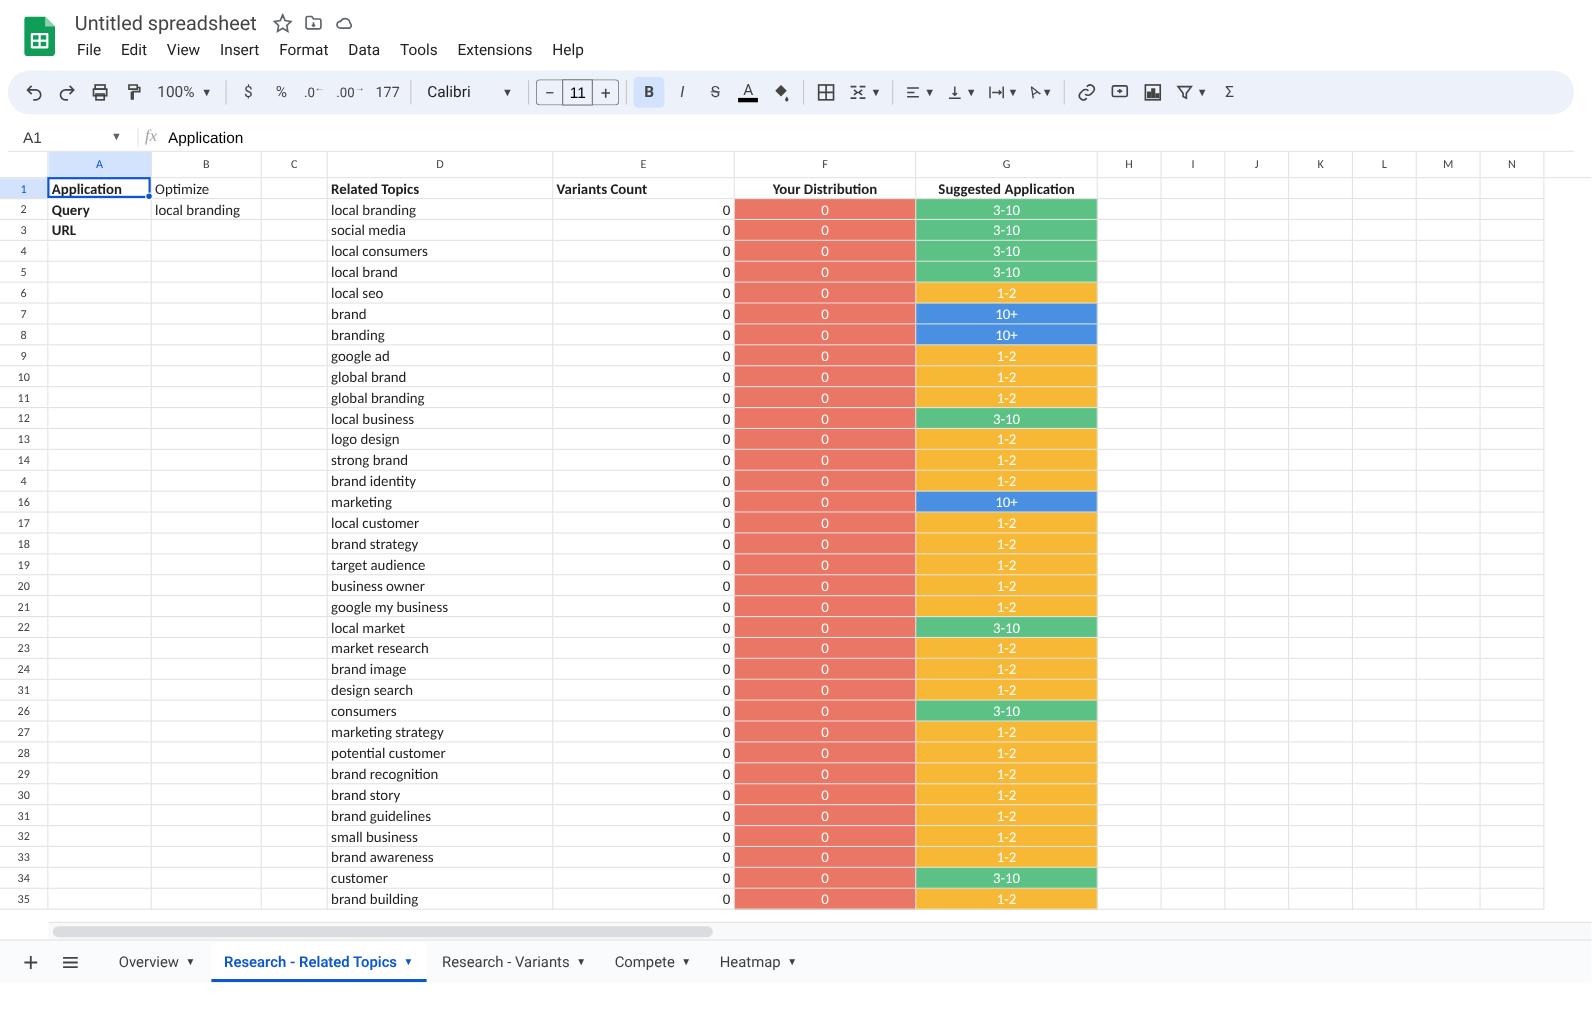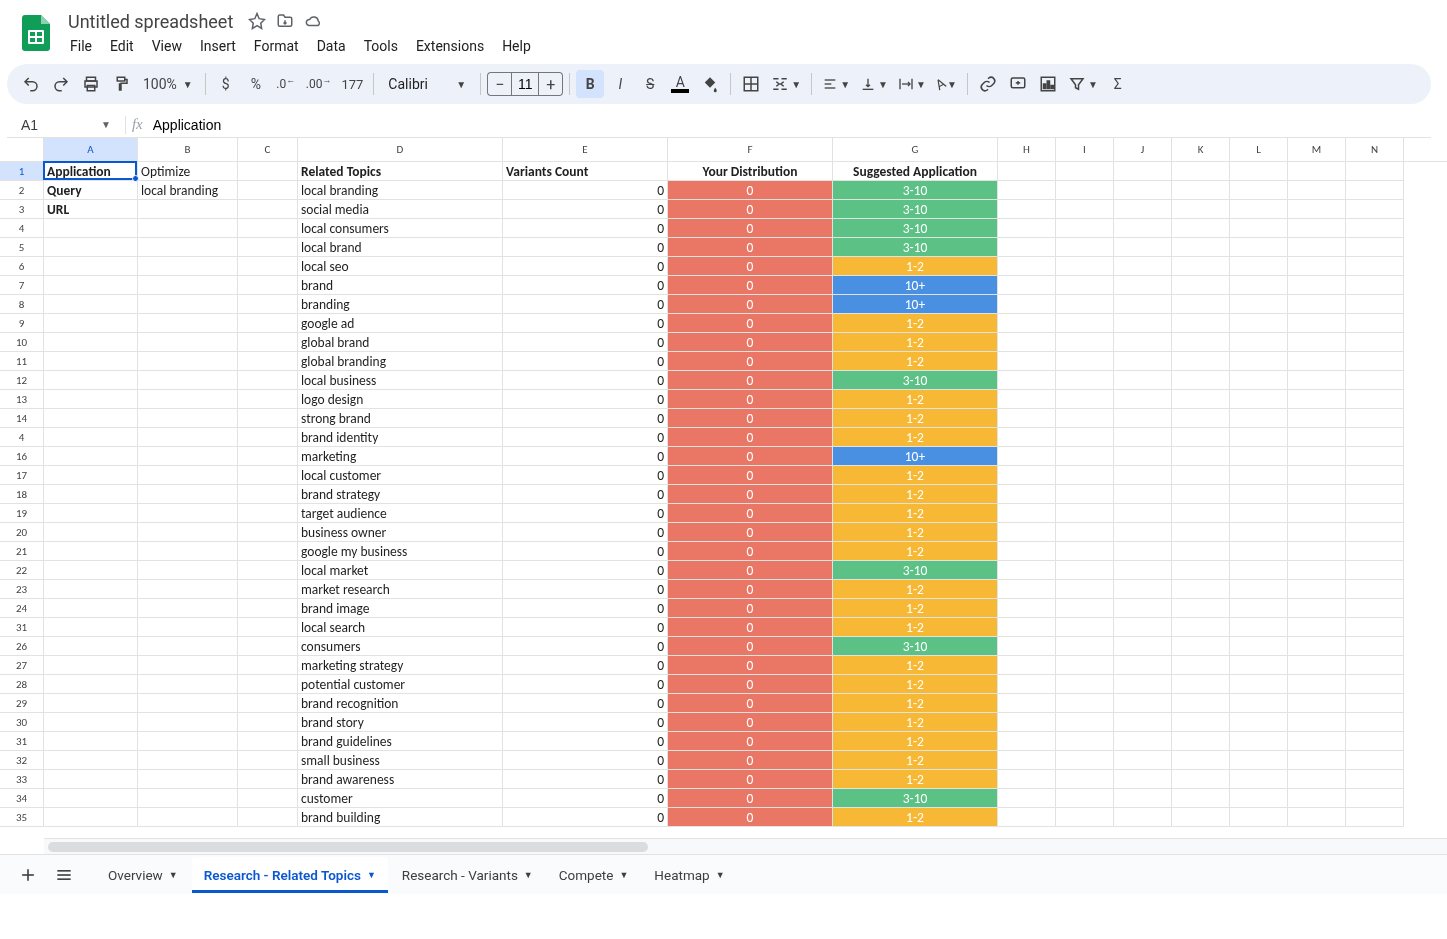--- a/index.html
+++ b/index.html
@@ -778,21 +778,21 @@
         <div class="cell " style="width: 58px;"></div>
         <div class="cell " style="width: 58px;"></div>
         <div class="cell " style="width: 58px;"></div>
         <div class="cell " style="width: 58px;"></div>
         <div class="cell " style="width: 58px;"></div>
       </div>
       <div class="row">
         <div class="cell " style="width: 94px;"></div>
         <div class="cell " style="width: 100px;"></div>
         <div class="cell " style="width: 60px;"></div>
-        <div class="cell " style="width: 205px;">local search</div>
+        <div class="cell " style="width: 205px;">design search</div>
         <div class="cell r" style="width: 165px;">0</div>
         <div class="cell c bg-red" style="width: 165px;">0</div>
         <div class="cell c bg-orange" style="width: 165px;">1-2</div>
         <div class="cell " style="width: 58px;"></div>
         <div class="cell " style="width: 58px;"></div>
         <div class="cell " style="width: 58px;"></div>
         <div class="cell " style="width: 58px;"></div>
         <div class="cell " style="width: 58px;"></div>
         <div class="cell " style="width: 58px;"></div>
         <div class="cell " style="width: 58px;"></div>

